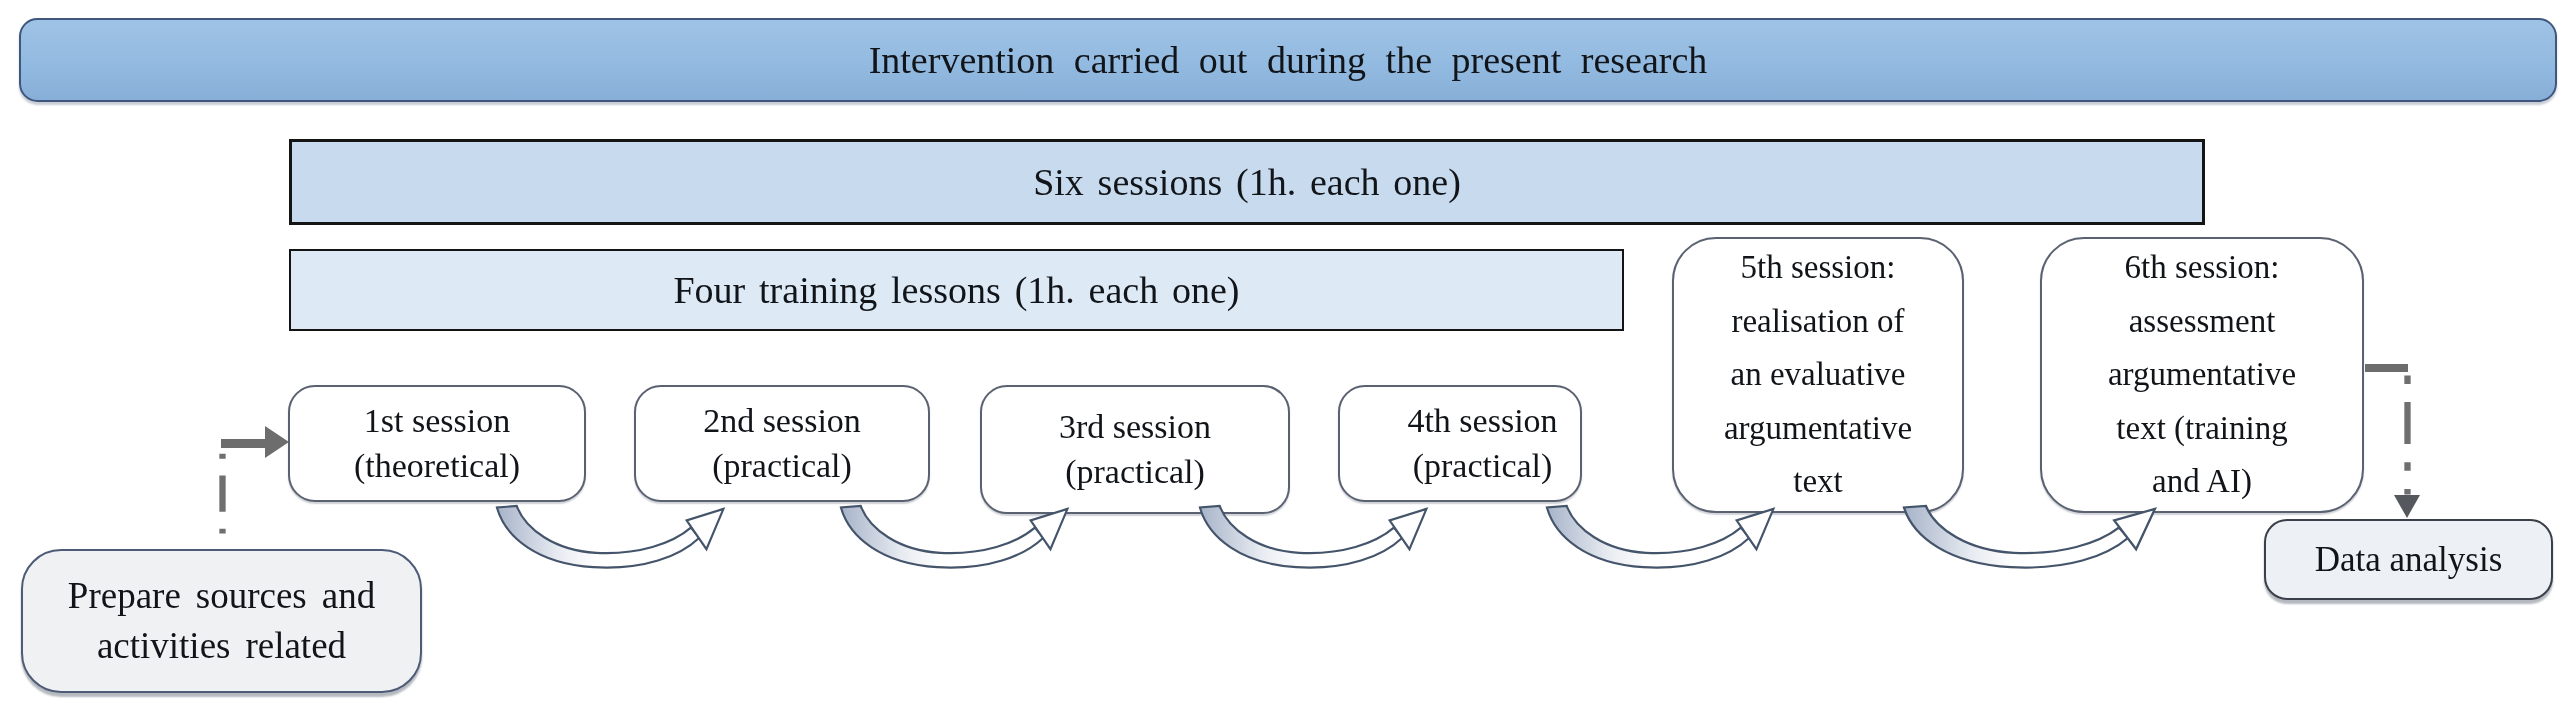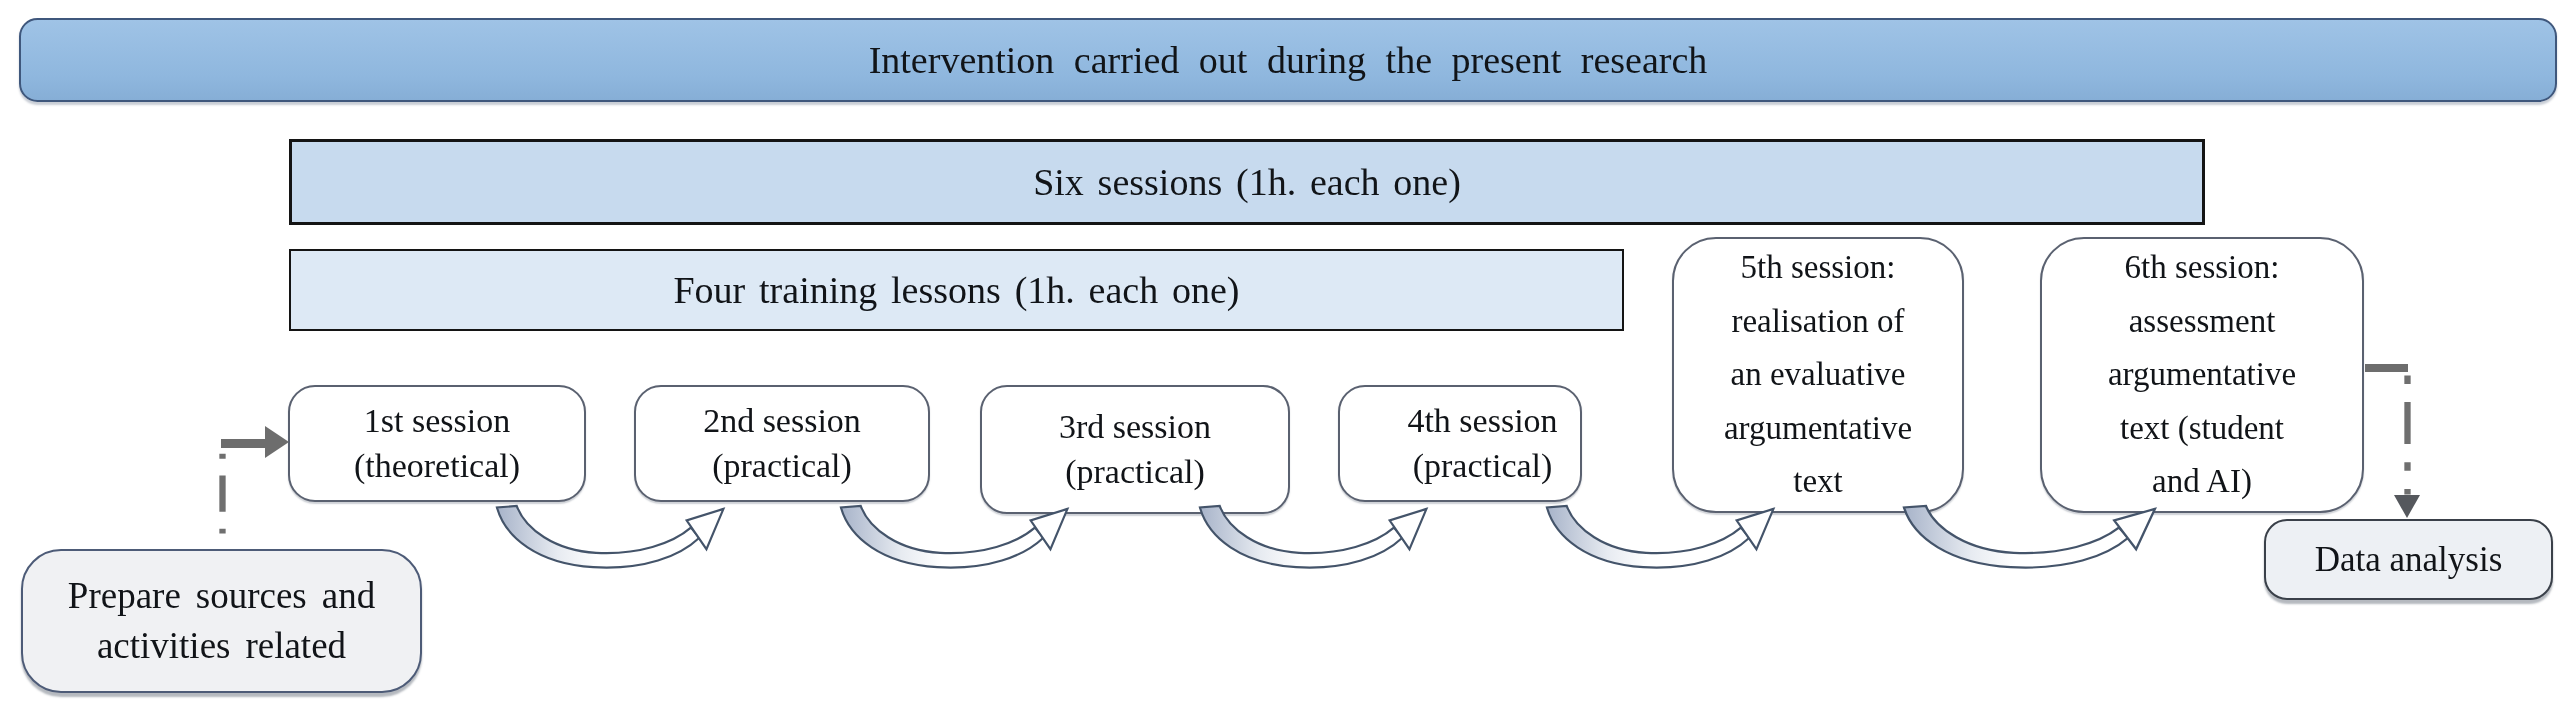--- a/index.html
+++ b/index.html
@@ -100,21 +100,21 @@
   <div class="sbox" style="left:1338px;top:385px;width:244px;height:117px;padding-left:45px;">4th session
 (practical)</div>
   <div class="sbox tall" style="left:1672px;top:237px;width:292px;height:276px;">5th session:
 realisation of
 an evaluative
 argumentative
 text</div>
   <div class="sbox tall" style="left:2040px;top:237px;width:324px;height:276px;">6th session:
 assessment
 argumentative
-text (student
+text (training
 and AI)</div>
 
   <div class="graybox data-box">Data analysis</div>
 
   <div class="graybox prepare-box">Prepare sources and
 activities related</div>
 
   <svg class="dashline" style="left:219px;top:453px;width:7px;height:96px;" viewBox="0 0 10 135" width="7" height="96">
     <line x1="5" y1="0" x2="5" y2="135" stroke-dasharray="7 24 52 24"></line>
   </svg>

